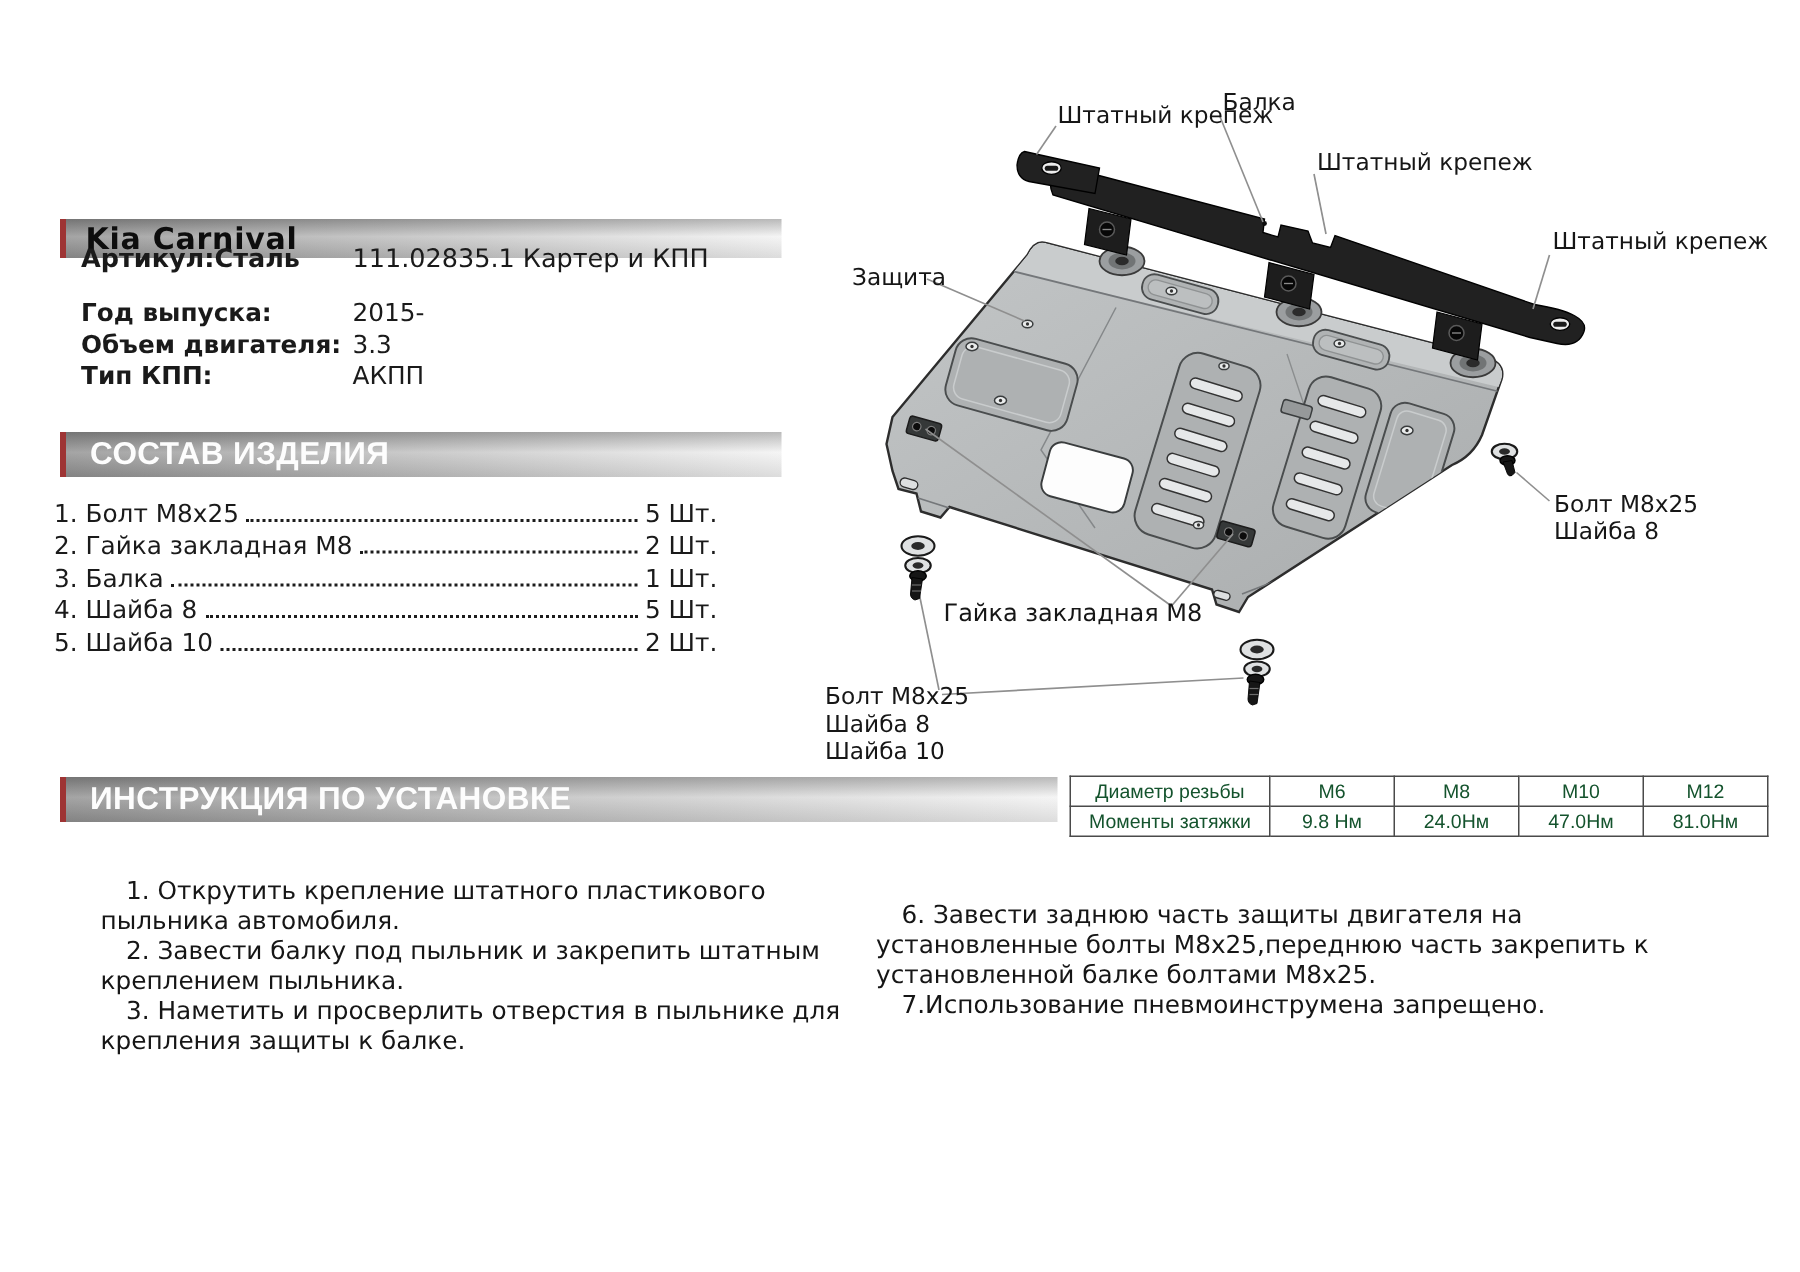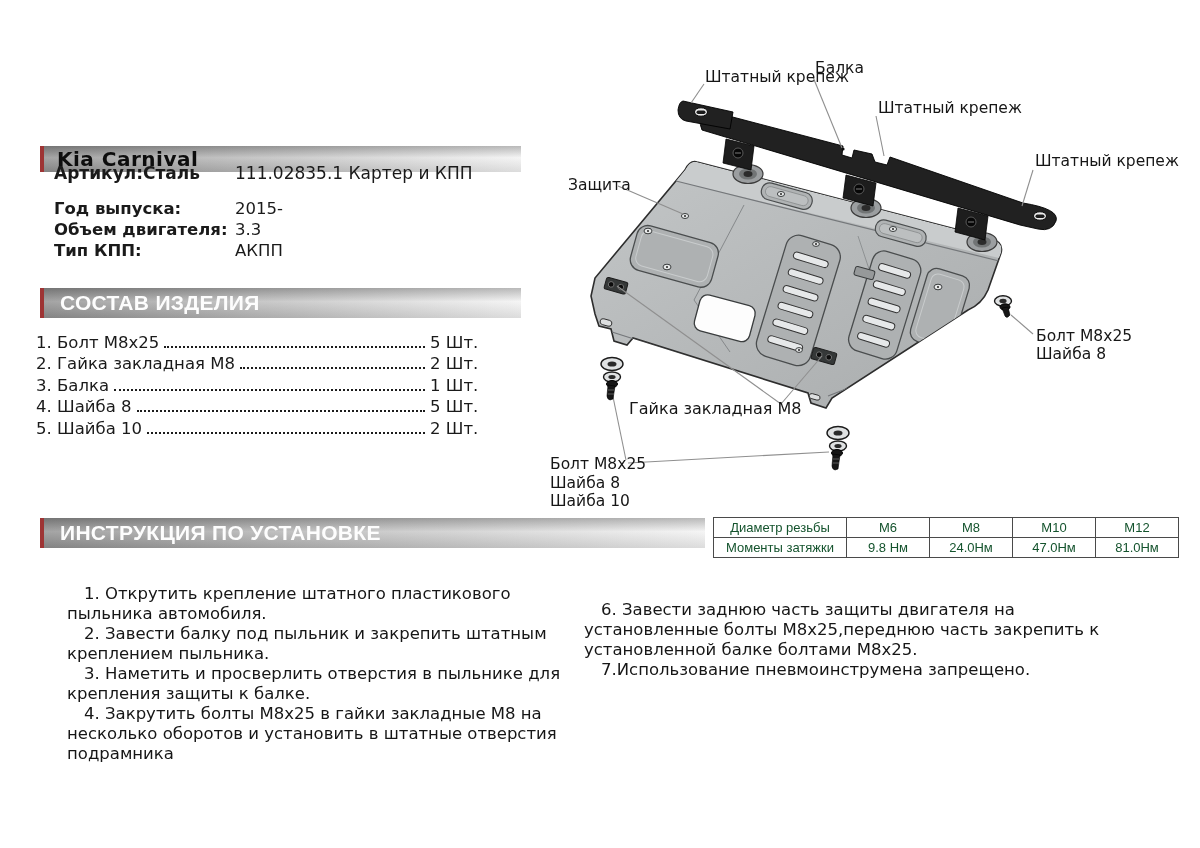--- a/index.html
+++ b/index.html
@@ -134,21 +134,20 @@
       <td class="cv">47.0Нм</td>
       <td class="cv">81.0Нм</td>
     </tr>
   </tbody>
     </table>
 
   <div class="col col-left">
     <p>1. Открутить крепление штатного пластикового пыльника автомобиля.</p>
     <p>2. Завести балку под пыльник и закрепить штатным креплением пыльника.</p>
     <p>3. Наметить и просверлить отверстия в пыльнике для крепления защиты к балке.</p>
-    <p>4. Закрутить болты М8х25 в гайки закладные М8 на несколько оборотов и установить в штатные отверстия подрамника</p>
   </div>
   <div class="col col-right">
     <p>6. Завести заднюю часть защиты двигателя на установленные болты М8х25,переднюю часть закрепить к установленной балке болтами М8х25.</p>
     <p>7.Использование пневмоинструмена запрещено.</p>
   </div>
 
   <svg class="drawing" width="650" height="492" viewBox="540 28 650 492" xmlns="http://www.w3.org/2000/svg">
     <defs>
       <linearGradient id="pg" x1="0" y1="0" x2="1" y2="1">
         <stop offset="0" stop-color="#c3c6c7"></stop>

